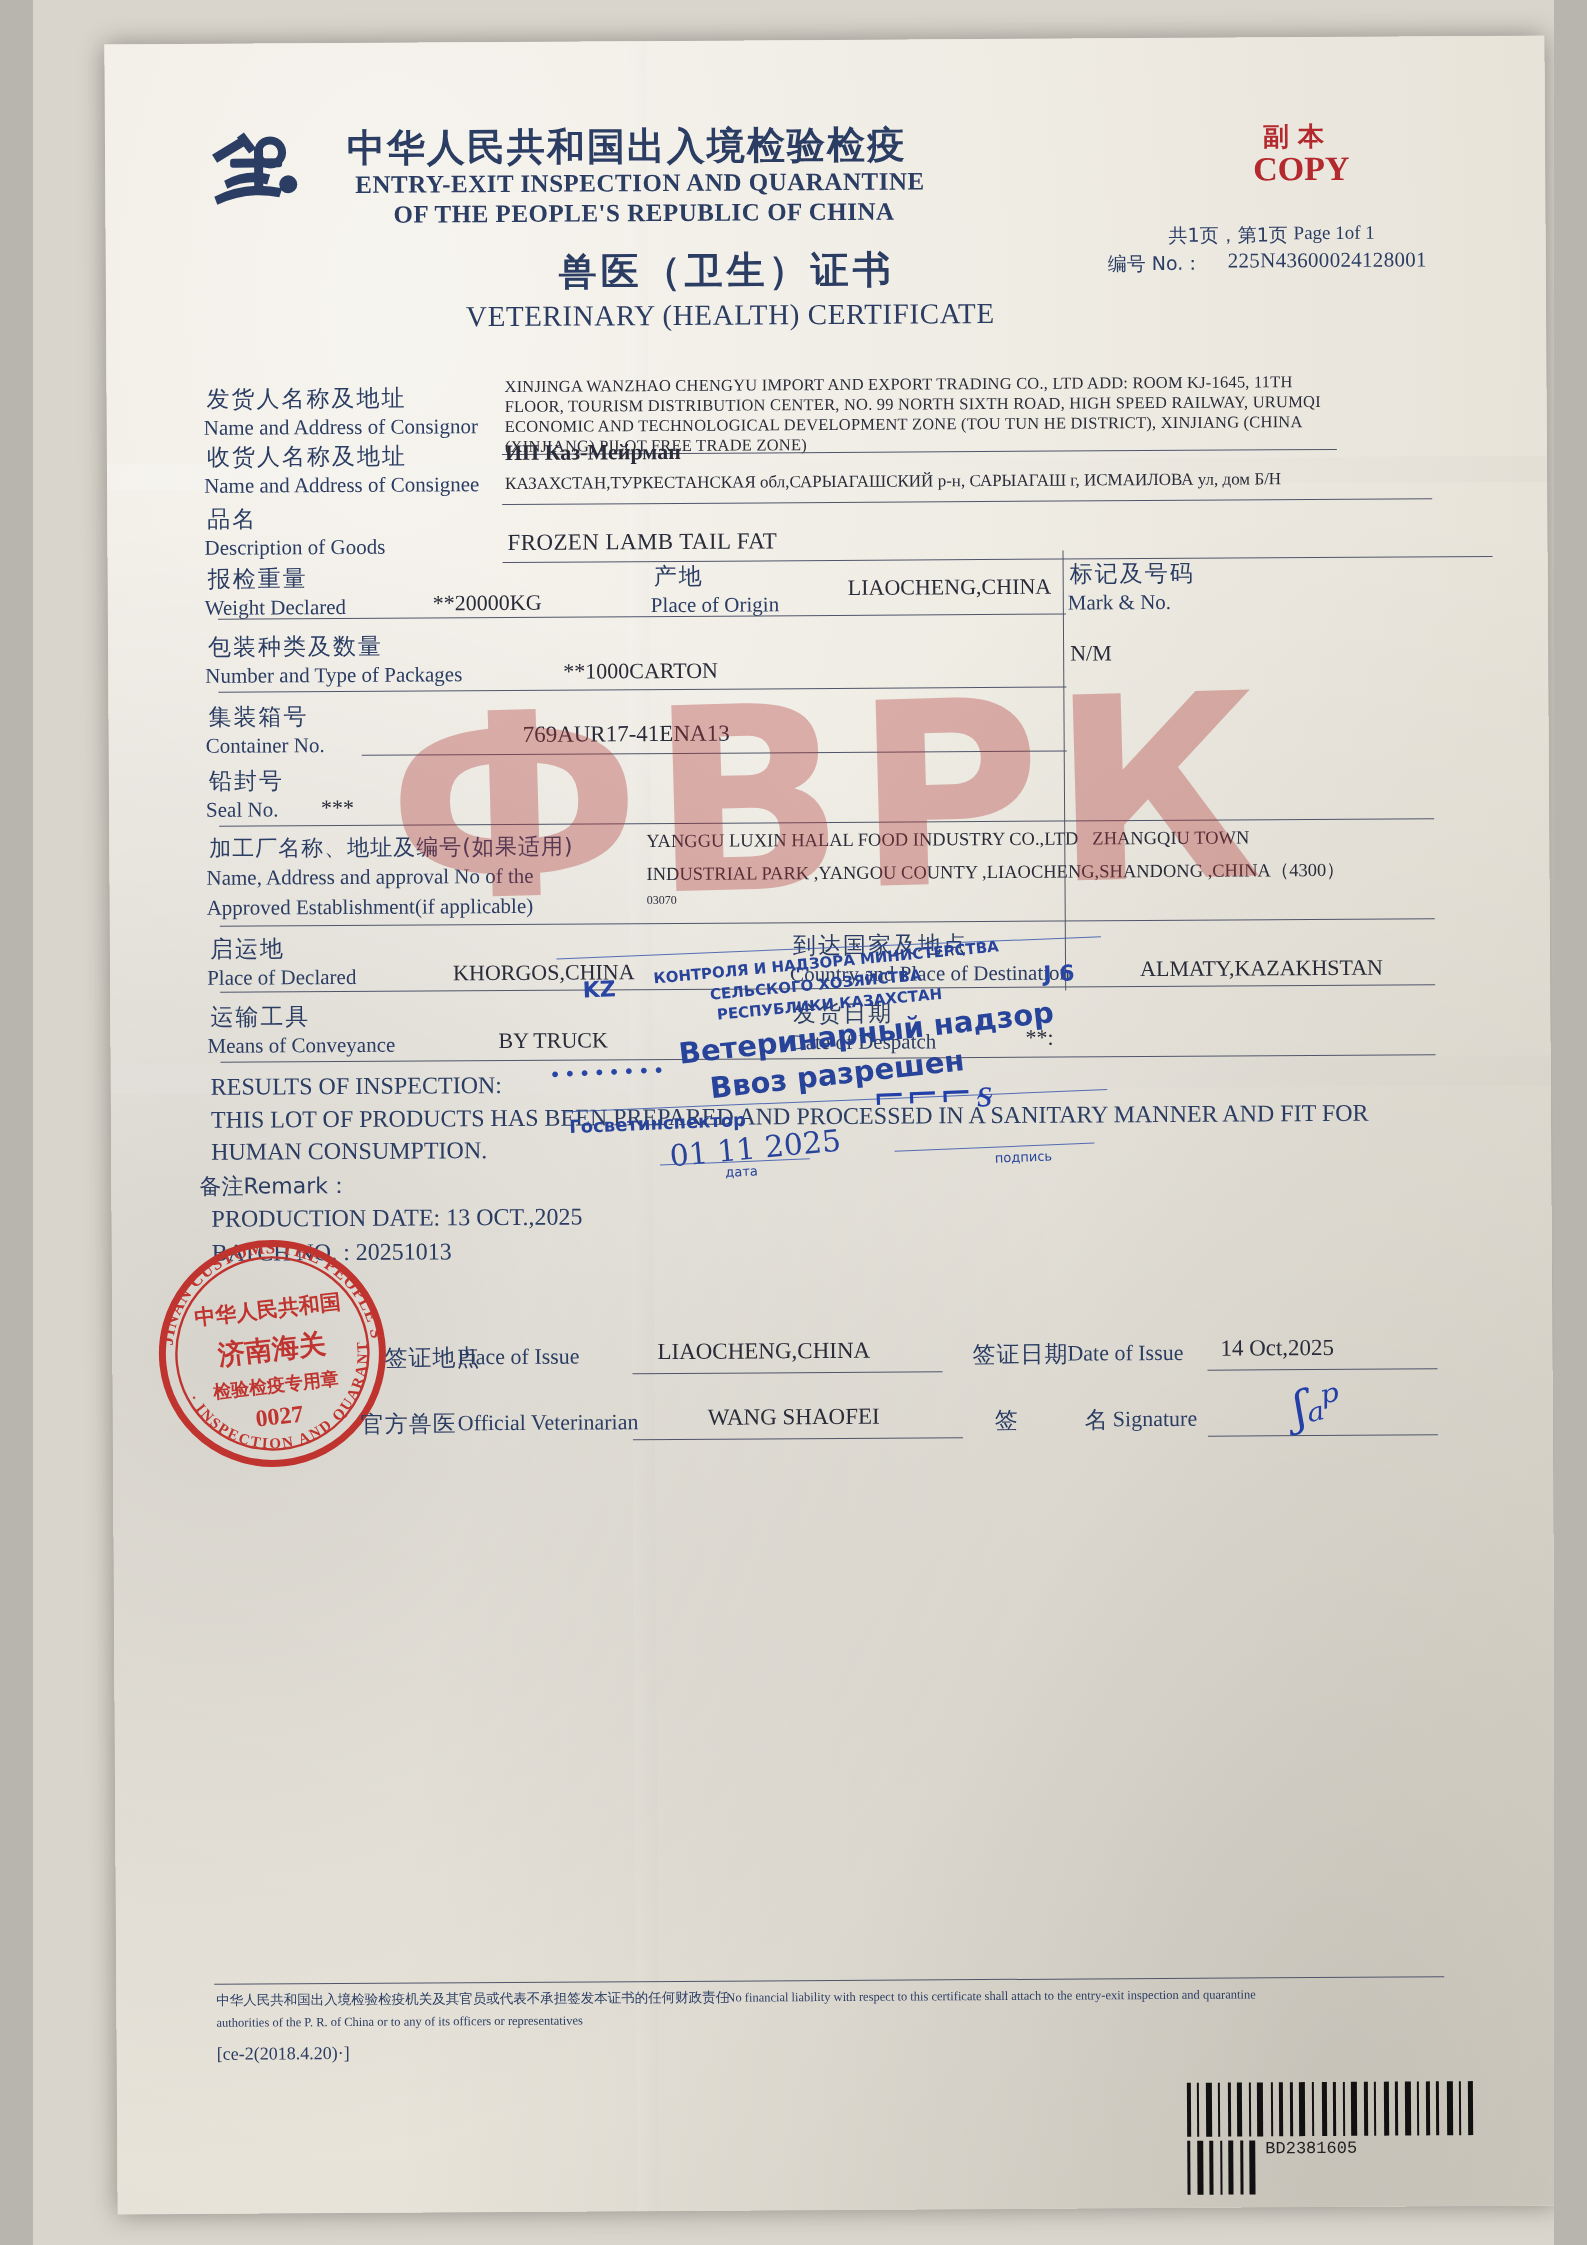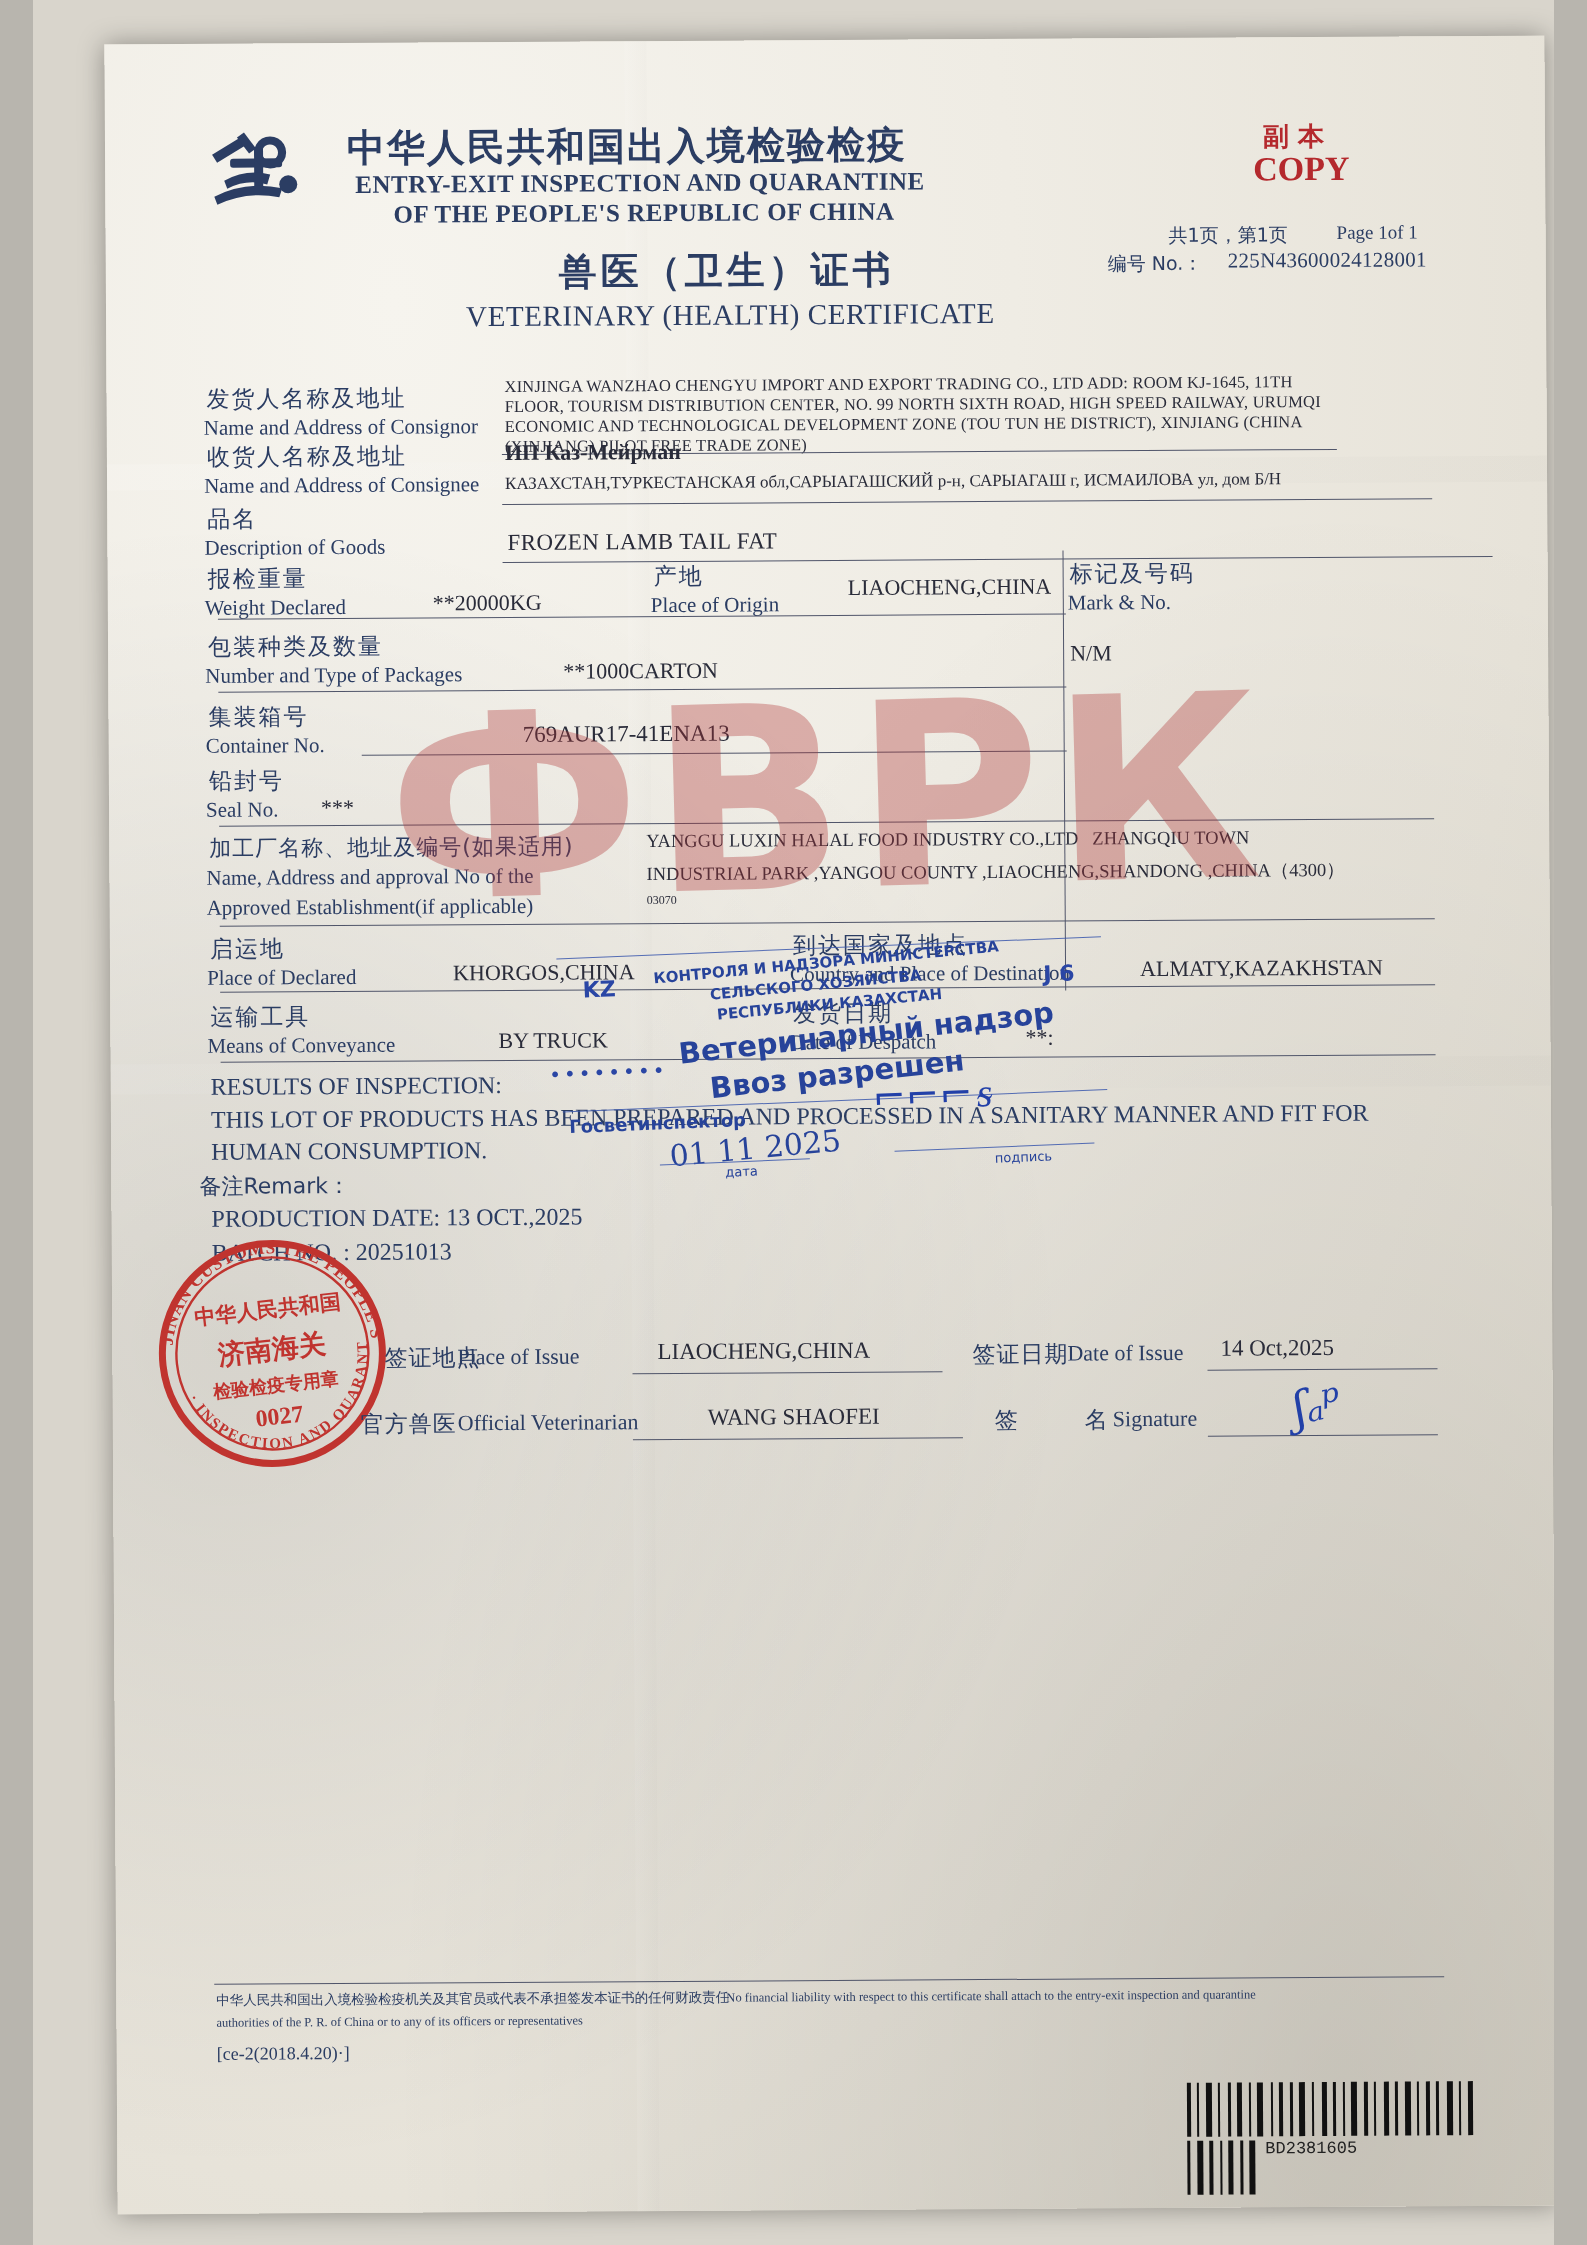--- a/index.html
+++ b/index.html
@@ -129,21 +129,21 @@
     </svg>
 
     <div class="t cn blue" style="left:242px; top:80px; font-size:38px; font-weight:700; letter-spacing:2px;">中华人民共和国出入境检验检疫</div>
     <div class="t blue" style="left:250px; top:128px; font-size:25px; font-weight:700; letter-spacing:.5px;">ENTRY-EXIT INSPECTION AND QUARANTINE</div>
     <div class="t blue" style="left:288px; top:158px; font-size:25px; font-weight:700; letter-spacing:.5px;">OF THE PEOPLE'S REPUBLIC OF CHINA</div>
 
     <div class="t cn red" style="left:1158px; top:82px; font-size:26px; font-weight:700;">副 本</div>
     <div class="t red" style="left:1148px; top:113px; font-size:34px; font-weight:700;">COPY</div>
 
     <div class="t cn blue" style="left:1063px; top:185px; font-size:19px;">共1页，第1页</div>
-    <div class="t blue" style="left:1188px; top:185px; font-size:19px;margin-left:43px;">Page 1of 1</div>
+    <div class="t blue" style="left:1188px; top:185px; font-size:19px;">Page 1of 1</div>
 
     <div class="t cn blue" style="left:453px; top:205px; font-size:38px; font-weight:700; letter-spacing:4px;">兽医（卫生）证书</div>
     <div class="t blue" style="left:360px; top:258px; font-size:29px; letter-spacing:.6px;">VETERINARY (HEALTH) CERTIFICATE</div>
 
     <div class="t cn blue" style="left:1002px; top:213px; font-size:19px;">编号 No.：</div>
     <div class="t blue" style="left:1122px; top:211px; font-size:21px; letter-spacing:.3px;">225N43600024128001</div>
 
     <div class="t cn blue" style="left:100px; top:340px; font-size:23px; letter-spacing:2px;">发货人名称及地址</div>
     <div class="t blue" style="left:97px; top:372px; font-size:21px;">Name and Address of Consignor</div>
     <div style="position:absolute; left:398px; top:335px; width:828px; font-size:16.5px; line-height:20px; color:#2a2c3a; font-family:'Liberation Serif',serif; letter-spacing:.2px;">XINJINGA WANZHAO CHENGYU IMPORT AND EXPORT TRADING CO., LTD   ADD: ROOM KJ-1645, 11TH FLOOR, TOURISM DISTRIBUTION CENTER, NO. 99 NORTH SIXTH ROAD, HIGH SPEED RAILWAY, URUMQI ECONOMIC AND TECHNOLOGICAL DEVELOPMENT ZONE (TOU TUN HE DISTRICT), XINJIANG (CHINA (XINJIANG) PILOT FREE TRADE ZONE)</div>

